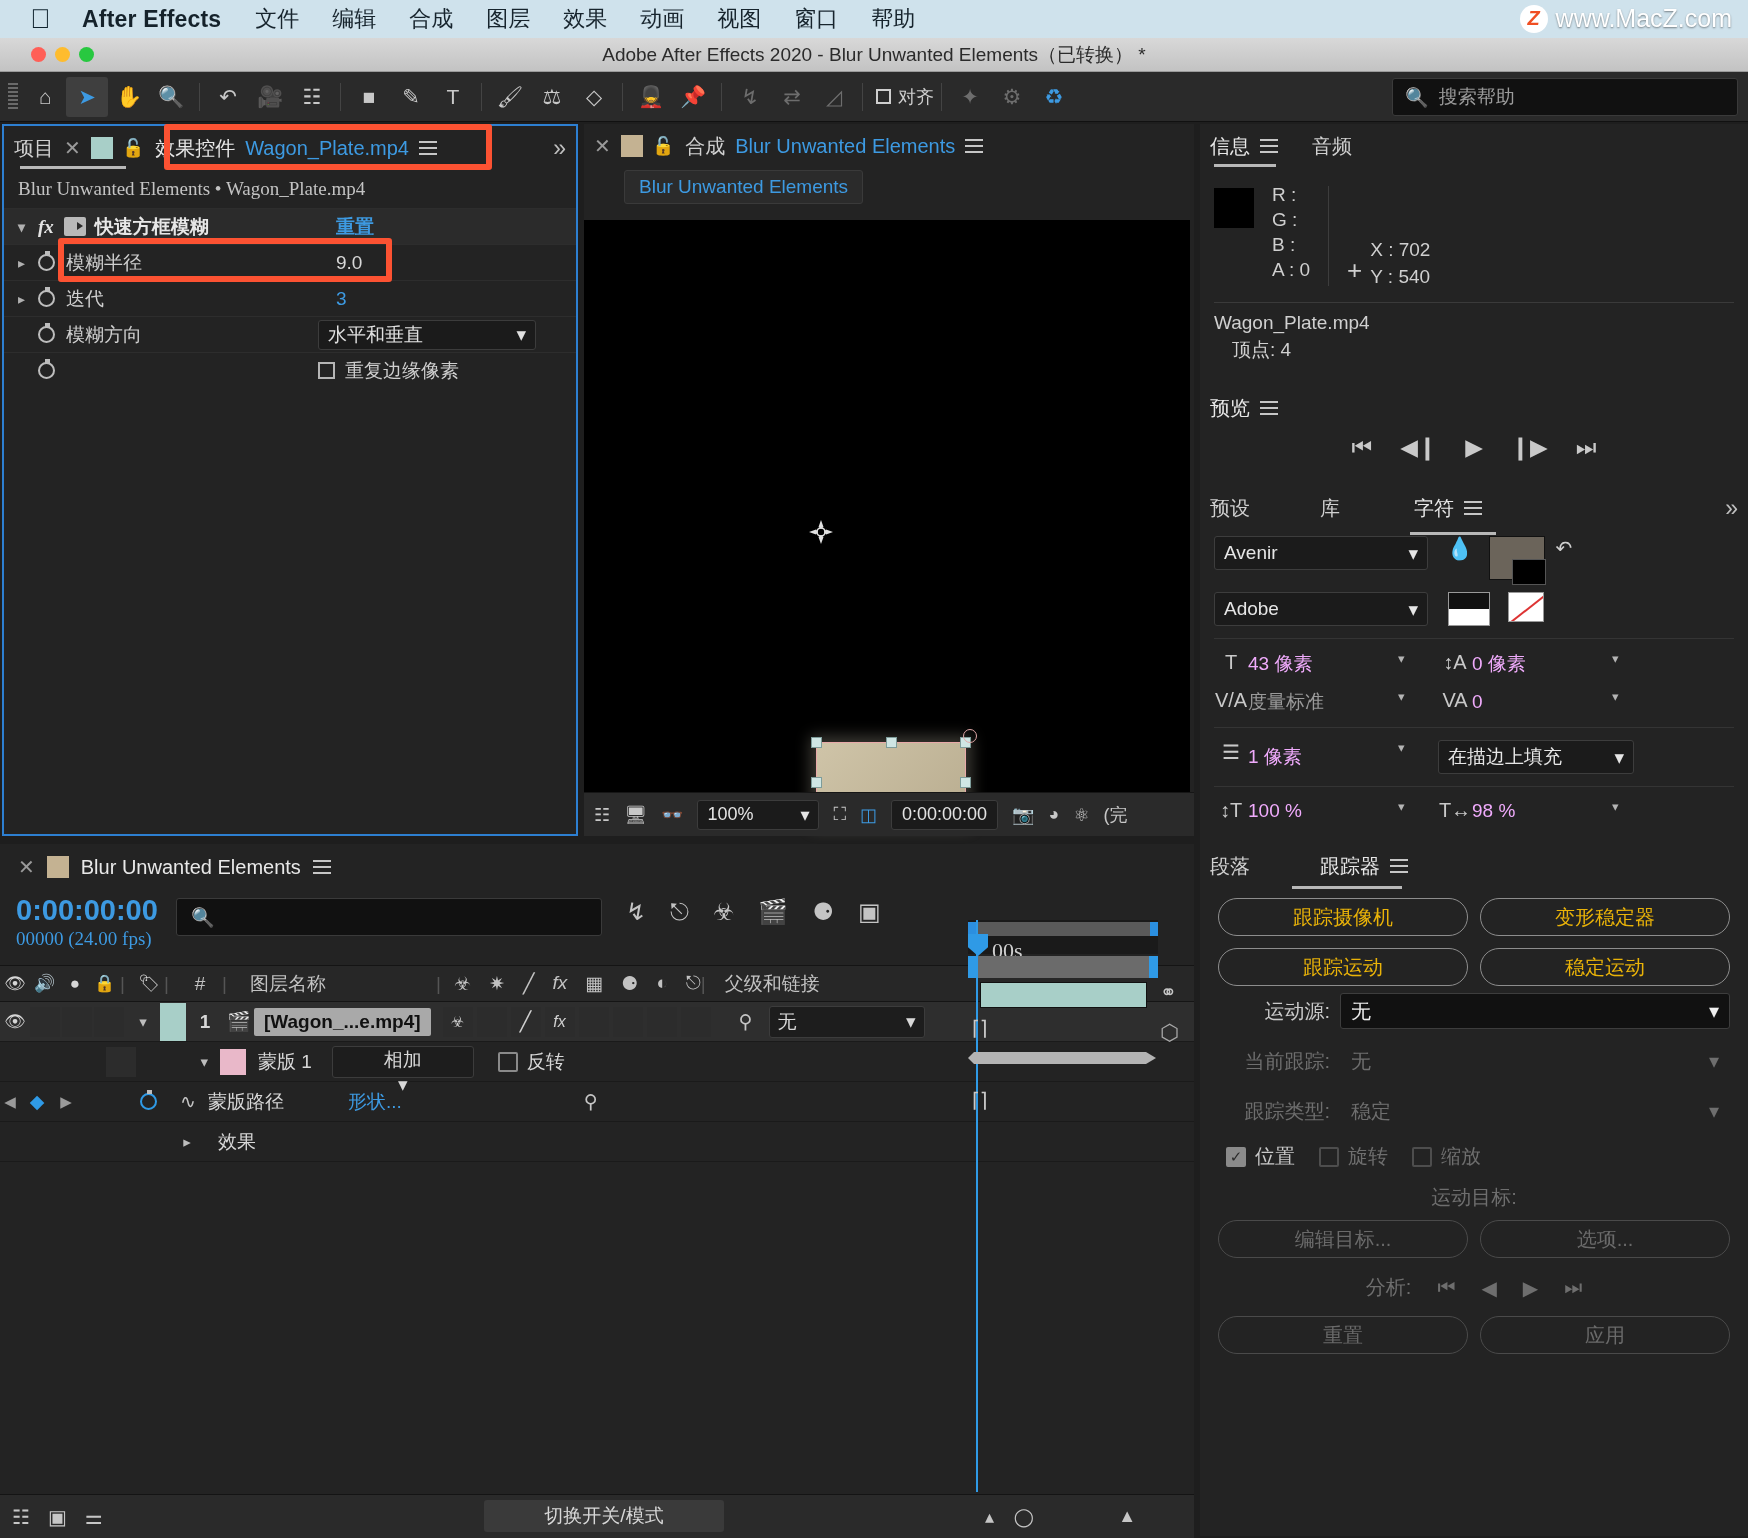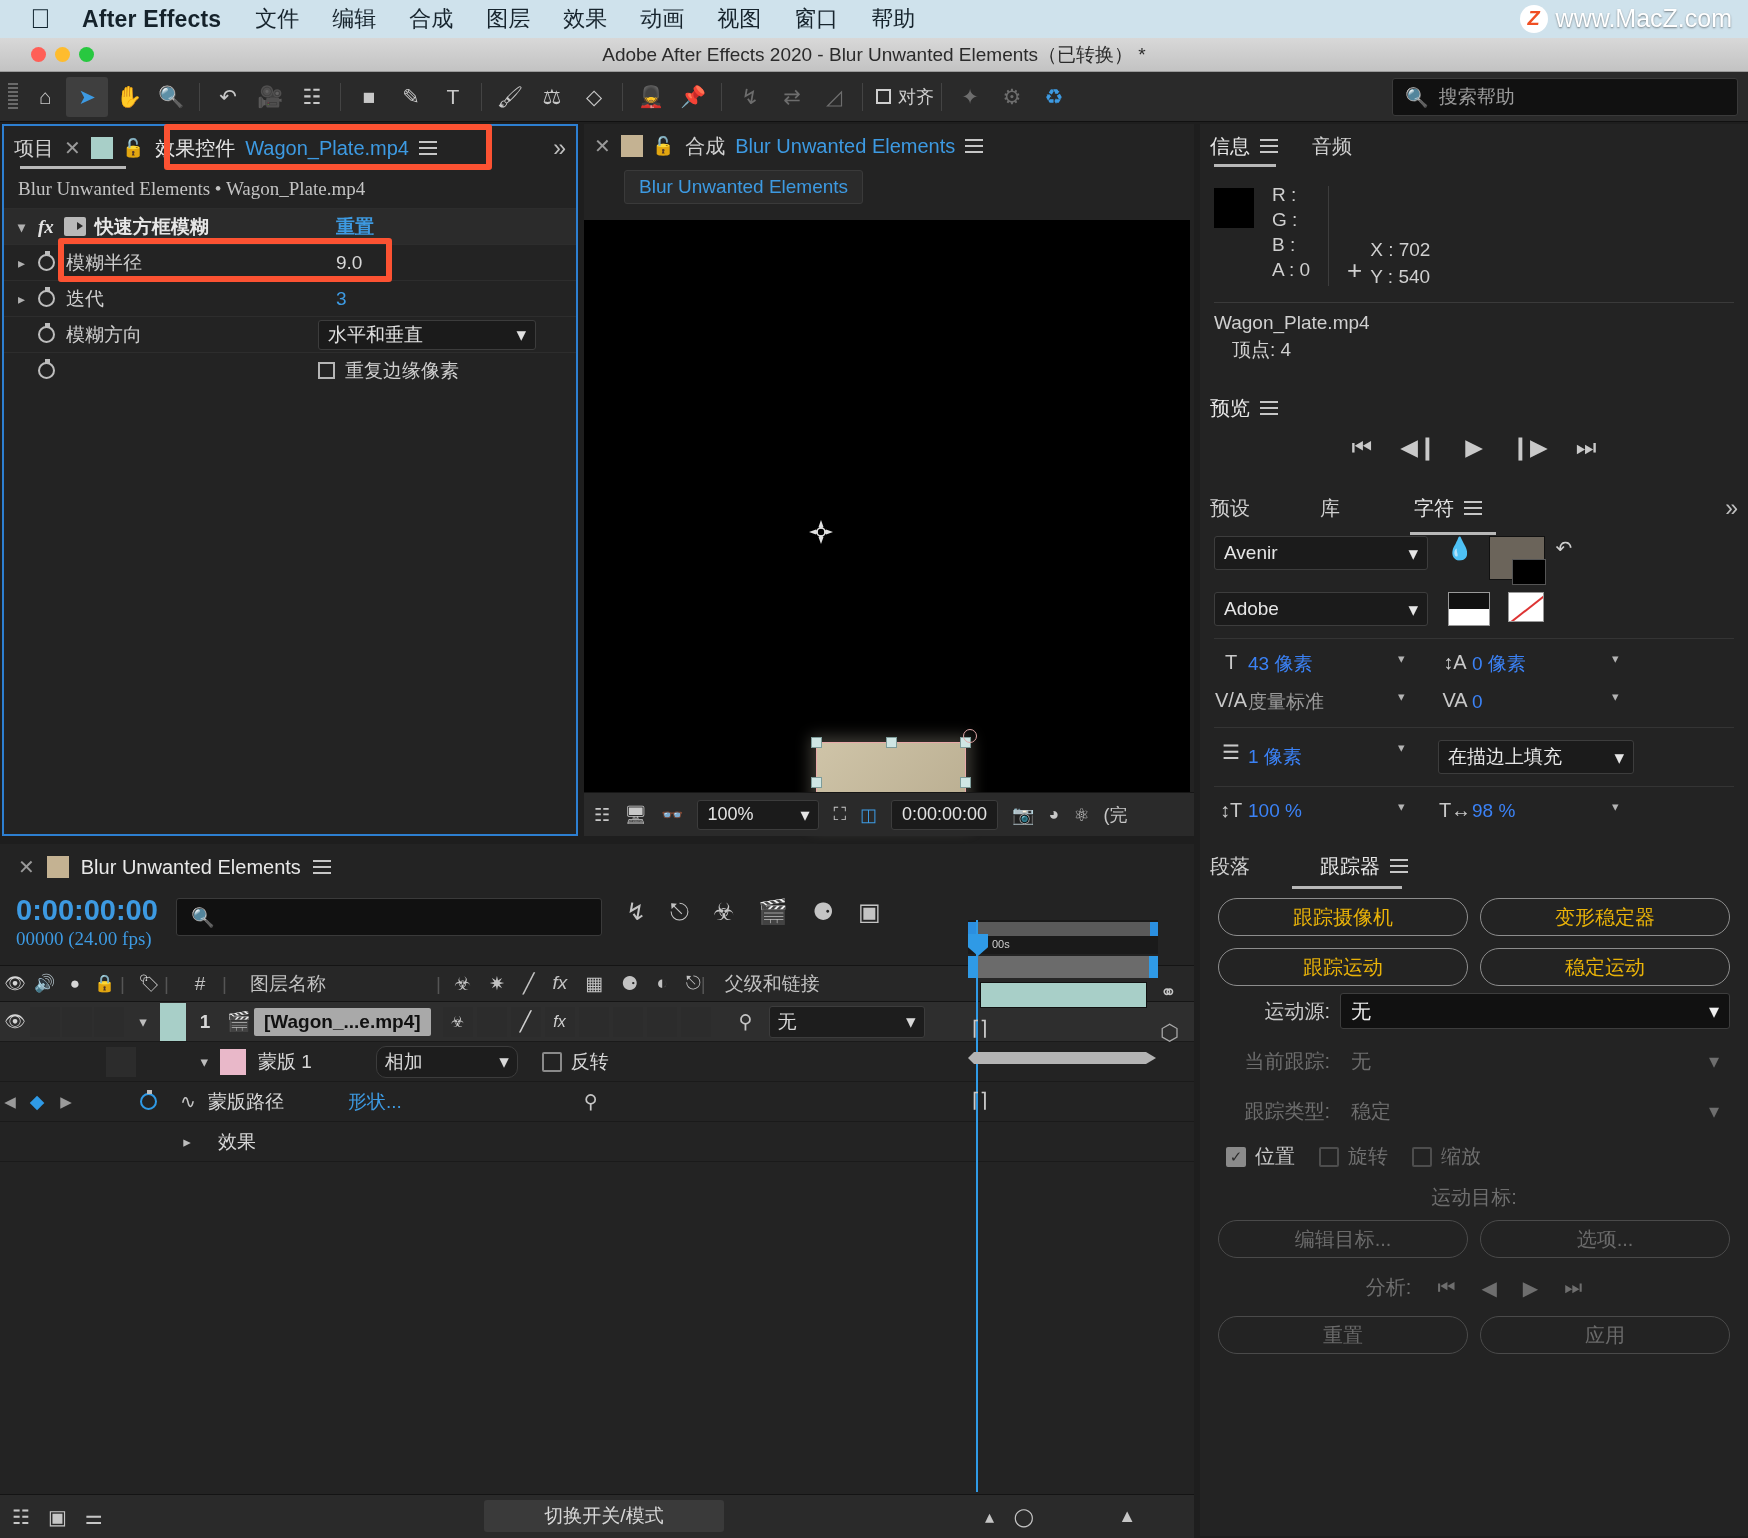--- a/index.html
+++ b/index.html
@@ -115,21 +115,21 @@
 
   #prevPanel{ left:1200px; top:386px; width:548px; height:100px;}
   .prev-btns{ display:flex;gap:28px;justify-content:center;color:#c9c9c9;font-size:23px;margin-top:4px;}
 
   #charPanel{ left:1200px; top:486px; width:548px; height:358px;}
   .c-row{ display:flex; gap:10px; padding:6px 14px;}
   .c-input{ height:34px;background:#1b1b1b;border:1px solid #3d3d3d;border-radius:3px;
     display:flex;align-items:center;justify-content:space-between;padding:0 9px;color:#e6e6e6;font-size:19px;}
   .c-div{ height:1px; background:#343434; margin:6px 14px;}
   .cfield{ display:flex;align-items:center;gap:7px;font-size:19px;color:#a8a8a8;}
-  .cfield b{ color:#3b82f6; font-weight:normal;}
+  .cfield b{ color:#f0abfc; font-weight:normal;}
   .tri{ color:#b4b4b4; font-size:13px;}
   .ticon{ color:#c9c9c9; font-size:20px; width:34px; text-align:center;}
 
   #trkPanel{ left:1200px; top:844px; width:548px; height:692px;}
   .pill{ height:38px;border:1px solid #8d8d8d;border-radius:19px;display:flex;align-items:center;
     justify-content:center;color:#eab308;font-size:20px;}
   .pill.dim{ border-color:#4a4a4a; color:#6a6a6a;}
   .trk-row{ display:flex;align-items:center;gap:10px;padding:7px 18px;font-size:20px;color:#c9c9c9;}
   .trk-row.dim{ color:#6e6e6e;}
   .trk-sel{ flex:1;height:36px;background:#111;border:1px solid #3d3d3d;border-radius:3px;
@@ -650,21 +650,21 @@
         <span>▾</span>
       </span>
     </div>
 
     <div class="lrow">
       <span style="width:108px;"></span>
       <span class="cell" style="margin-left:-2px;"></span>
       <span style="width:70px;text-align:right;color:#bdbdbd;font-size:15px;">▾</span>
       <span style="width:26px;height:26px;background:#e9b8c9;margin-left:12px;"></span>
       <span style="margin-left:12px;">蒙版 1</span>
-      <span style="margin-left:64px;width:142px;height:32px;background:#1d1d1d;border:1px solid #3c3c3c;border-radius:10px;display:flex;align-items:center;justify-content:space-between;padding:0 8px;">
+      <span style="margin-left:20px;width:142px;height:32px;background:#1d1d1d;border:1px solid #3c3c3c;border-radius:3px;display:flex;align-items:center;justify-content:space-between;padding:0 8px;flex-direction:column;">
         <span>相加</span>
         <span>▾</span>
       </span>
       <span style="margin-left:24px;display:flex;align-items:center;gap:9px;">
         <span class="ckb"></span>
         <span>反转</span>
       </span>
     </div>
 
     <div class="lrow">
@@ -682,21 +682,21 @@
     </div>
 
     <div class="lrow">
       <span style="width:170px;"></span>
       <span style="width:34px;text-align:center;color:#bdbdbd;font-size:15px;">▸</span>
       <span style="margin-left:14px;">效果</span>
     </div>
 
     <div class="tl-ruler"></div>
     <div class="workbar"></div>
-    <div style="position:absolute;left:992px;top:94px;font-size:11px;color:#cfcfcf;">00s</div>
+    <div style="position:absolute;left:992px;top:94px;font-size:22px;color:#cfcfcf;font-family:Liberation Serif, serif;">00s</div>
     <div style="position:absolute;left:968px;top:112px;width:190px;height:22px;background:#6b6b6b;border-left:9px solid #2f9ae6;border-right:9px solid #2f9ae6;"></div>
     <div class="cti"></div>
     <div class="cti-head" style="top:90px;"></div>
 
     <div class="clipbar" style="top:138px;"></div>
     <span class="ibeam" style="left:972px;top:172px;">⌈⌉</span>
     <div class="maskbar" style="top:208px;"></div>
     <span class="ibeam" style="left:972px;top:244px;">⌈⌉</span>
     <div style="position:absolute;left:1160px;top:136px;color:#c6c6c6;font-size:20px;">⚭</div>
     <div style="position:absolute;left:1160px;top:176px;color:#a8a8a8;font-size:22px;">⬡</div>

